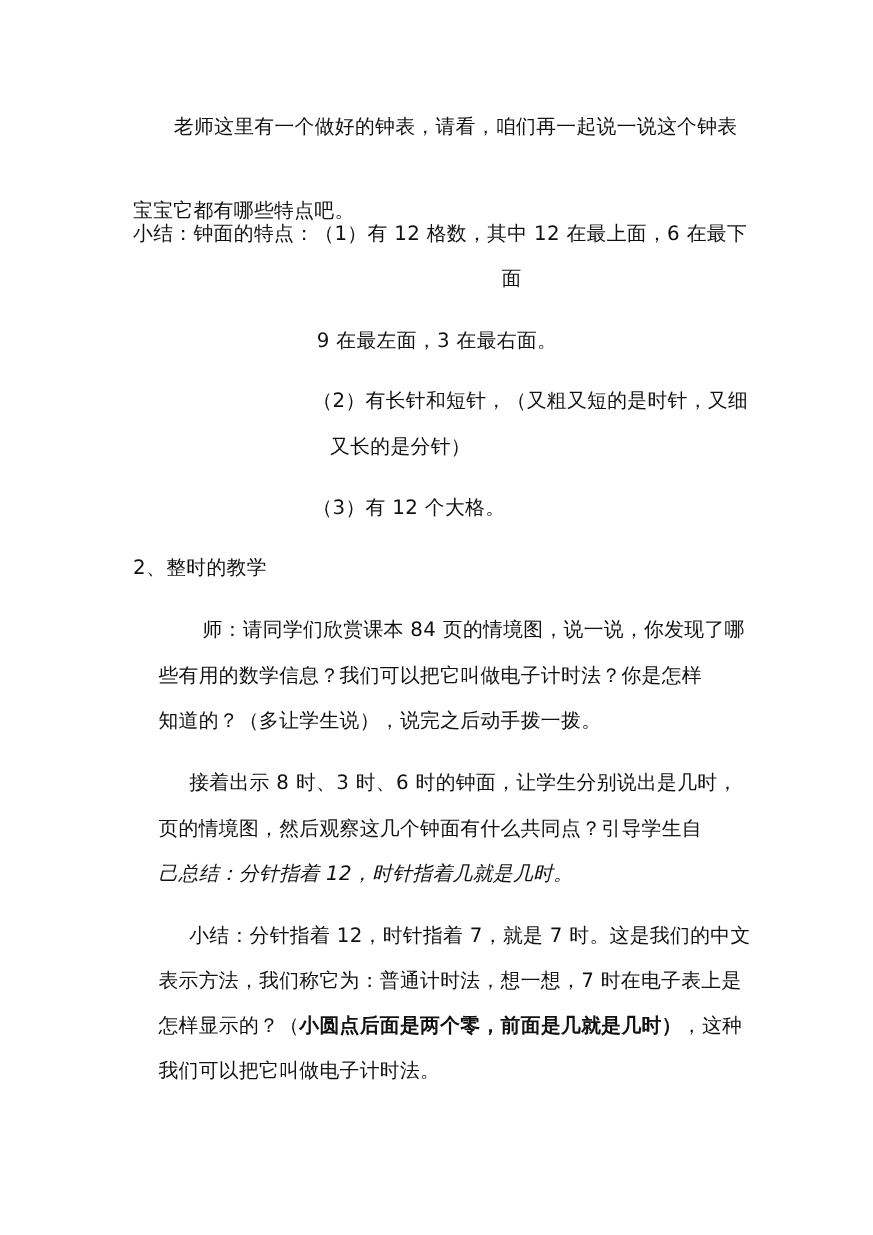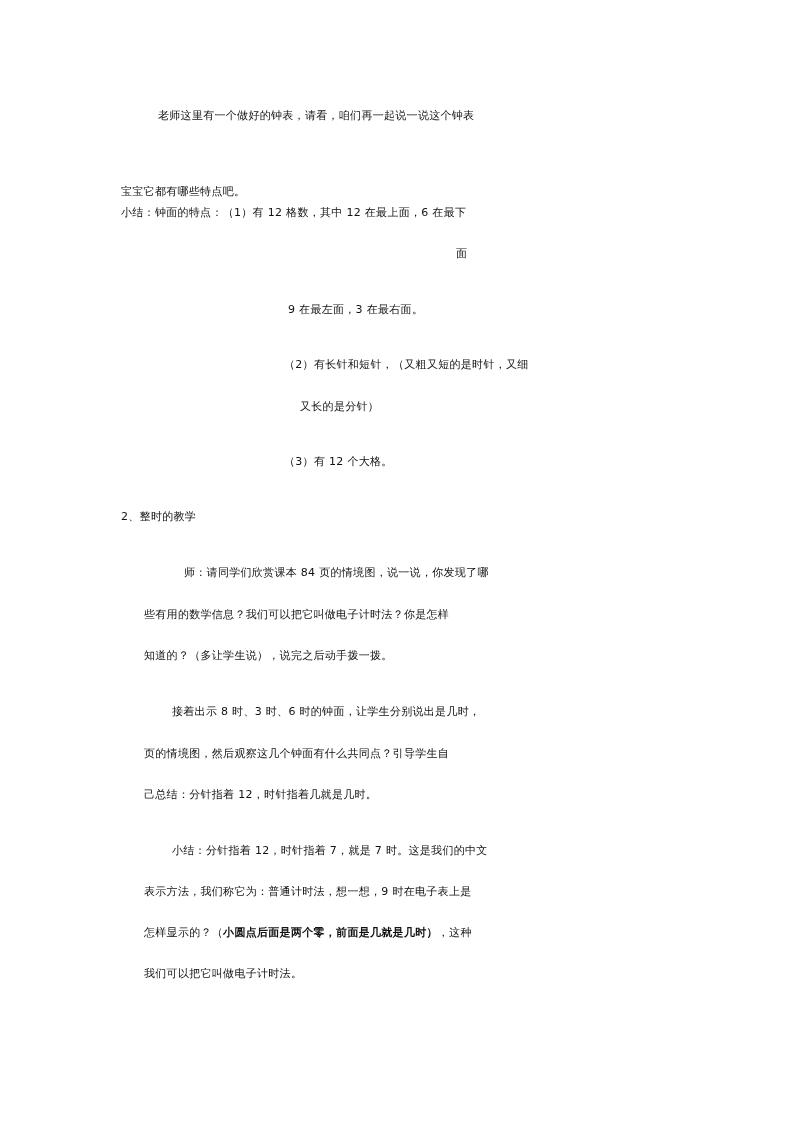--- a/index.html
+++ b/index.html
@@ -1,18 +1,18 @@
 <!DOCTYPE html>
 <html><head>
 <meta charset="utf-8">
 <style>
   html, body { margin: 0; padding: 0; background: #ffffff; }
   body { width: 794px; height: 1123px; position: relative; overflow: hidden;
          font-family: "DejaVu Sans", "Liberation Sans", sans-serif; color: #111; }
-  .line { position: absolute; font-size: 11px; line-height: 20px; white-space: nowrap; letter-spacing: 0.3px; }
+  .line { position: absolute; font-size: 18px; line-height: 20px; white-space: nowrap; letter-spacing: 0.3px; }
   .em { font-weight: bold; }
 </style>
 </head>
 <body>
 
 <div>
   <div class="line" style="left:158px; top:106px;">老师这里有一个做好的钟表，请看，咱们再一起说一说这个钟表</div>
   <div class="line" style="left:121px; top:146px;margin-top:36px;">宝宝它都有哪些特点吧。</div>
 
   <div class="line" style="left:121px; top:203px;">小结：钟面的特点：（1）有 12 格数，其中 12 在最上面，6 在最下</div>
@@ -23,21 +23,21 @@
   <div class="line" style="left:284px; top:452px;">（3）有 12 个大格。</div>
 
   <div class="line" style="left:121px; top:507px;">2、整时的教学</div>
 
   <div class="line" style="left:184px; top:563px;">师：请同学们欣赏课本 84 页的情境图，说一说，你发现了哪</div>
   <div class="line" style="left:144px; top:605px;">些有用的数学信息？我们可以把它叫做电子计时法？你是怎样</div>
   <div class="line" style="left:144px; top:646px;">知道的？（多让学生说），说完之后动手拨一拨。</div>
 
   <div class="line" style="left:172px; top:702px;">接着出示 8 时、3 时、6 时的钟面，让学生分别说出是几时，</div>
   <div class="line" style="left:144px; top:744px;">页的情境图，然后观察这几个钟面有什么共同点？引导学生自</div>
-  <div class="line" style="left:144px; top:785px;">己总结：分针指着 12，时针指着几就是几时。</div>
+  <div class="line" style="left:144px; top:785px;font-style:italic;">己总结：分针指着 12，时针指着几就是几时。</div>
 
   <div class="line" style="left:172px; top:841px;">小结：分针指着 12，时针指着 7，就是 7 时。这是我们的中文</div>
-  <div class="line" style="left:144px; top:882px;">表示方法，我们称它为：普通计时法，想一想，9 时在电子表上是</div>
+  <div class="line" style="left:144px; top:882px;">表示方法，我们称它为：普通计时法，想一想，7 时在电子表上是</div>
   <div class="line" style="left:144px; top:923px;">
     <span>怎样显示的？（</span><span class="em">小圆点后面是两个零，前面是几就是几时）</span><span>，这种</span>
   </div>
   <div class="line" style="left:144px; top:964px;">我们可以把它叫做电子计时法。</div>
 </div>
 
 </body></html>

